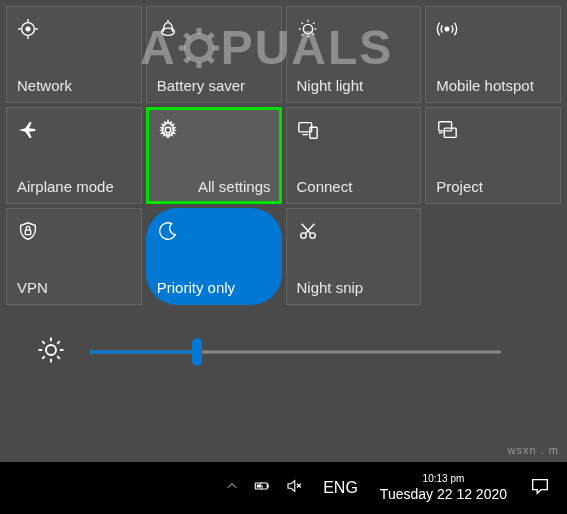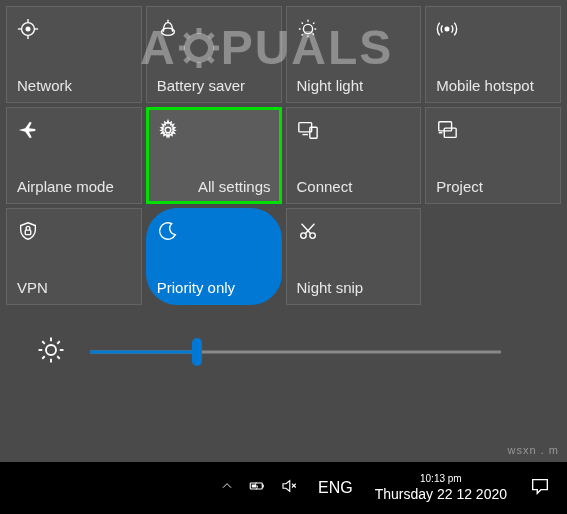--- a/index.html
+++ b/index.html
@@ -389,21 +389,21 @@
       <svg viewBox="0 0 24 24">
           <path d="M4 9 L8 9 L13 5 L13 19 L8 15 L4 15 Z"></path>
           <line x1="16" y1="9" x2="21" y2="14"></line>
           <line x1="21" y1="9" x2="16" y2="14"></line>
         </svg>
     </span>
   </div>
   <div class="lang">ENG</div>
   <div class="clock">
     <div class="time">10:13 pm</div>
-    <div class="date">Thursday 22 12 2020</div>
+    <div class="date">Tuesday 22 12 2020</div>
   </div>
   <div class="notif-btn">
     <span>
       <svg viewBox="0 0 24 24">
           <path d="M4 5 L20 5 L20 16 L13 16 L9 20 L9 16 L4 16 Z"></path>
         </svg>
     </span>
   </div>
 </div>
 

